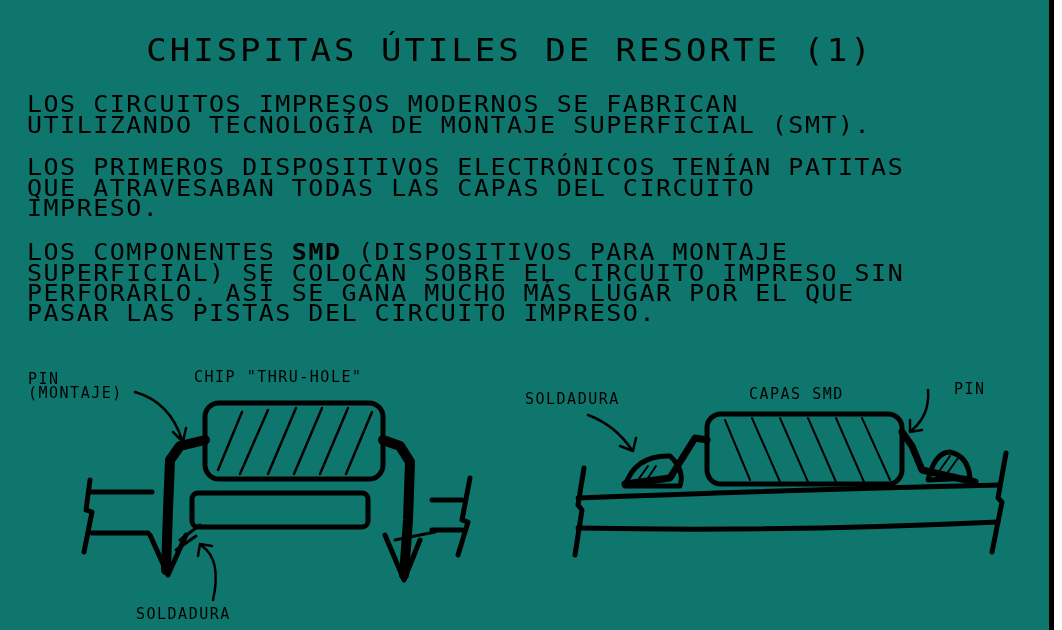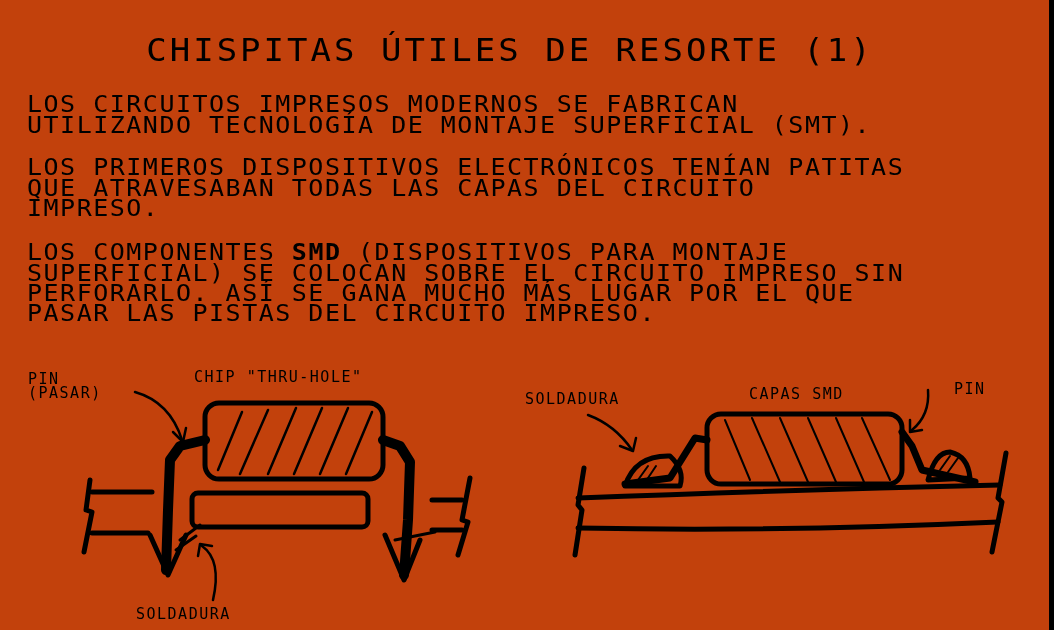--- a/index.html
+++ b/index.html
@@ -1,17 +1,17 @@
 <!DOCTYPE html>
 <html><head>
 <meta charset="utf-8">
 <style>
   html, body { margin:0; padding:0; background:#ffffff; }
   body { width:1062px; height:630px; position:relative; overflow:hidden; }
-  .page { position:absolute; left:0; top:0; width:1049px; height:630px; background:#c2410c; }
+  .page { position:absolute; left:0; top:0; width:1049px; height:630px; background:#0f766e; }
   .rbar { position:absolute; left:1049px; top:0; width:5px; height:630px; background:#000; }
   .rwhite { position:absolute; left:1054px; top:0; width:8px; height:630px; background:#fff; }
   .title {
     position:absolute; left:0; top:30px; width:1020px; text-align:center;
     font-family:"DejaVu Sans Mono", monospace; font-size:34px; letter-spacing:3px;
     color:#000; font-weight:normal; transform:scaleY(0.95);
   }
   .para {
     position:absolute; left:27px; width:1000px;
     font-family:"DejaVu Sans Mono", monospace; font-size:25px; line-height:22px;
@@ -73,21 +73,21 @@
 
       <path d="M135,392 Q170,402 182,440" stroke-width="2.5"></path>
       <path d="M173,432 L183,442 L186,428" stroke-width="2.5"></path>
 
       <path d="M213,600 Q222,560 202,546" stroke-width="2.5"></path>
       <path d="M198,556 L200,544 L212,546" stroke-width="2.5"></path>
     </g>
   </svg>
 
   <div class="lbl" style="left:28px;top:372px;">PIN</div>
-  <div class="lbl" style="left:28px;top:386px;">(PASAR)</div>
+  <div class="lbl" style="left:28px;top:386px;">(MONTAJE)</div>
   <div class="lbl" style="left:194px;top:370px;">CHIP "THRU-HOLE"</div>
   <div class="lbl" style="left:136px;top:607px;">SOLDADURA</div>
 
   <svg width="1049" height="630">
     <g fill="none" stroke="#000" stroke-linecap="round" stroke-linejoin="round">
 
       <path d="M578,498 Q780,490 1000,485" stroke-width="5"></path>
       <path d="M578,528 Q780,532 998,522" stroke-width="5"></path>
       <path d="M584,468 L578,505 L582,510 L575,555" stroke-width="5"></path>
       <path d="M1006,453 L998,498 L1002,502 L992,552" stroke-width="5"></path>

